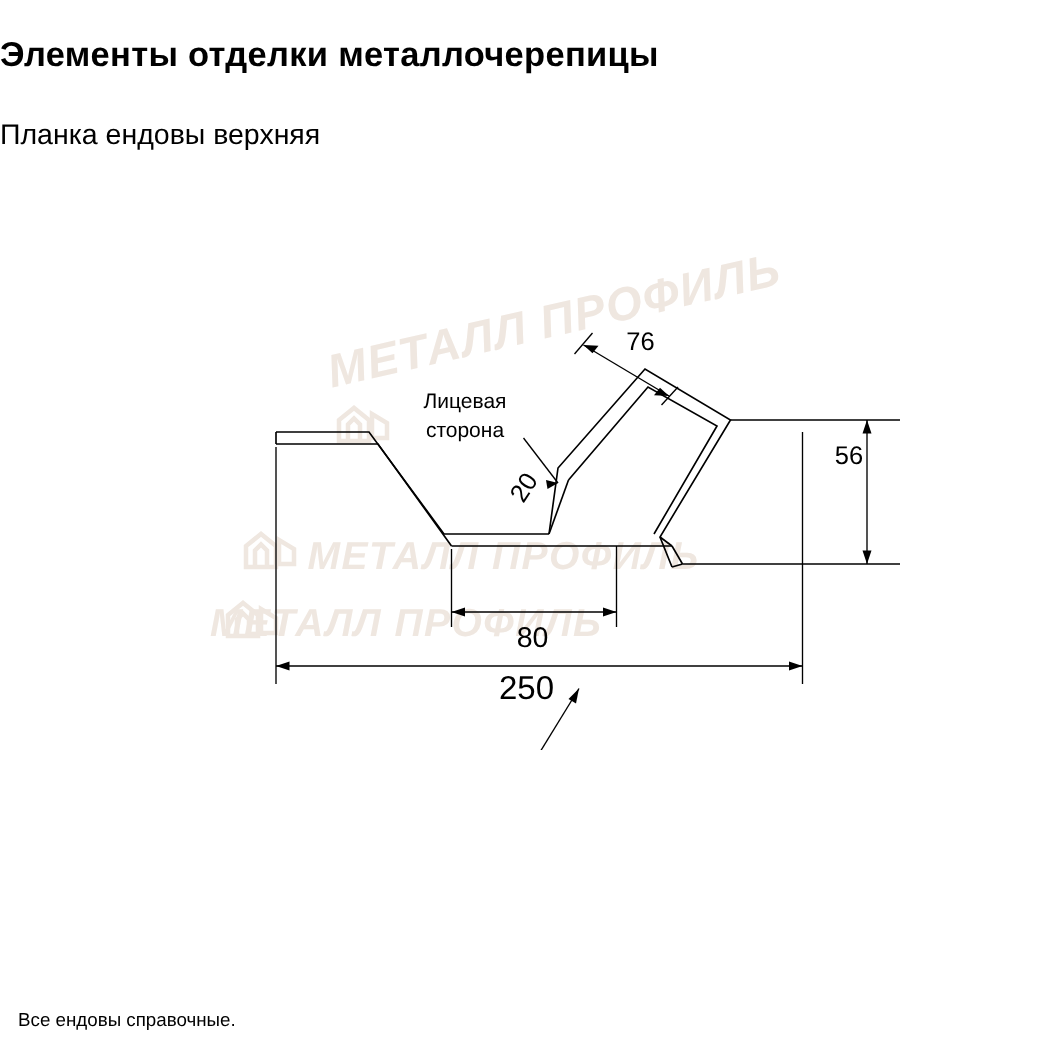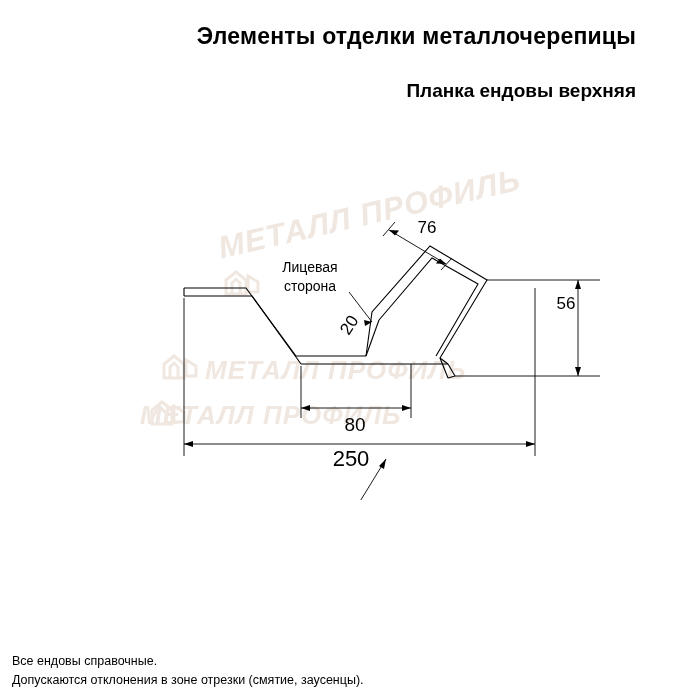--- a/index.html
+++ b/index.html
@@ -19,35 +19,34 @@
   .page {
     position: absolute;
     inset: 0;
   }
 
   .title-block {
     position: absolute;
     top: 22px;
     left: 0;
     width: 612px;
-    text-align: right;
-    margin-left: 24px;
+    text-align: left;
   }
 
   .main-title {
     font-size: 23px;
     font-weight: bold;
     letter-spacing: 0.2px;
     line-height: 28px;
     margin: 0;
   }
 
   .sub-title {
     font-size: 19px;
-    font-weight: bold;
+    font-weight: normal;
     margin: 0;
     padding-top: 29px;
     line-height: 24px;
   }
 
   .code-title {
     font-size: 19px;
     font-weight: bold;
     margin: 0;
     padding-top: 12px;
@@ -231,16 +230,15 @@
 
         <text x="310" y="102" font-size="14" text-anchor="middle">Лицевая</text>
         <text x="310" y="121" font-size="14" text-anchor="middle">сторона</text>
       </g>
 
     </svg>
   </div>
 
   <div class="footer">
     <div>Все ендовы справочные.</div>
-    <div>Допускаются отклонения в зоне отрезки (смятие, заусенцы).</div>
   </div>
 
 </div>
 
 </body></html>

